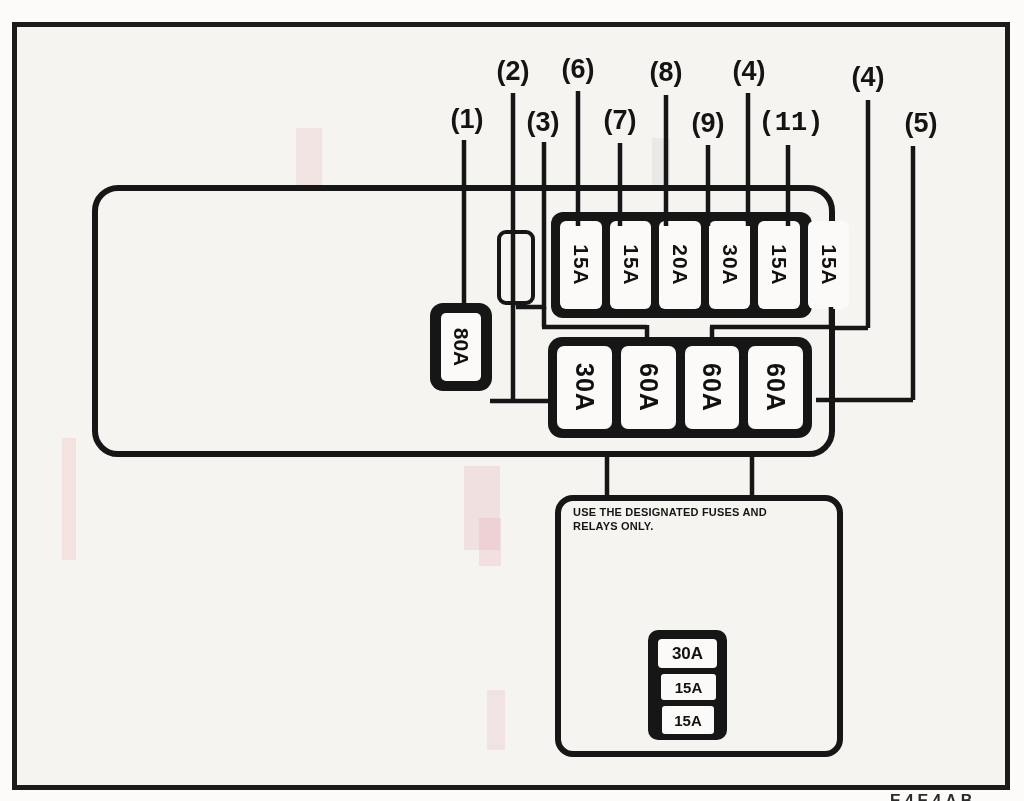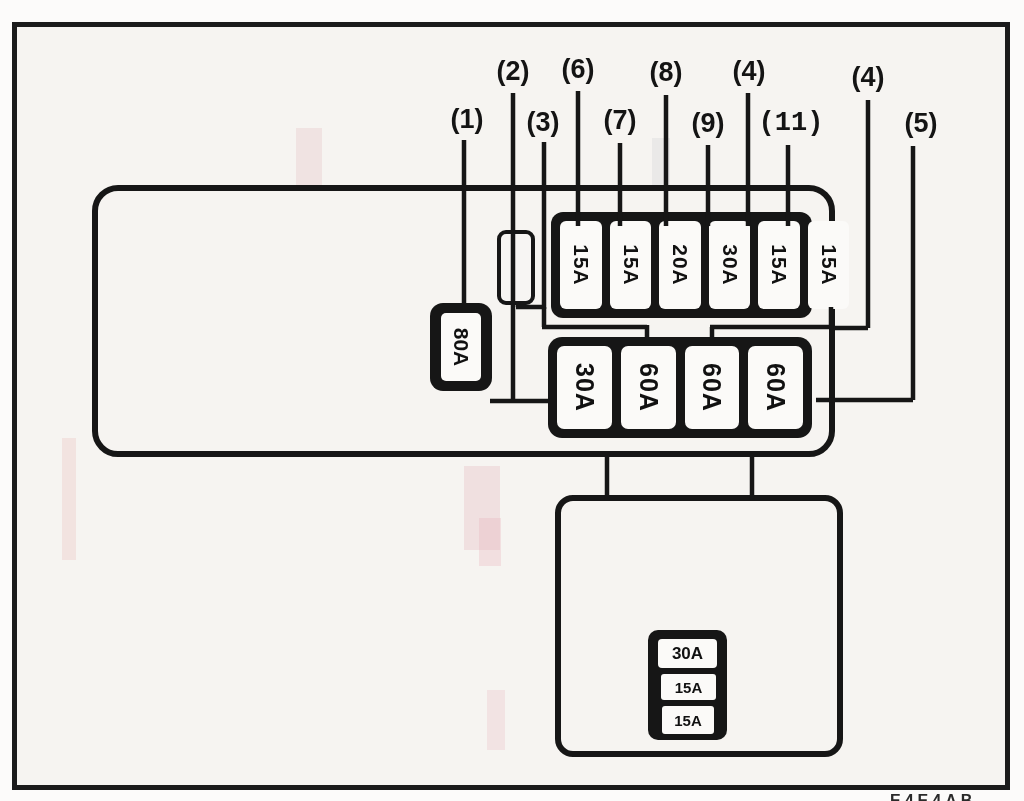--- a/index.html
+++ b/index.html
@@ -165,20 +165,24 @@
       </div>
     <div class="cell">
         <span class="vtext">60A</span>
       </div>
     <div class="cell">
         <span class="vtext">60A</span>
       </div>
   </div>
 
   <div class="bottom-box"></div>
+  <div class="warning">
+    <div>USE THE DESIGNATED FUSES AND</div>
+    <div>RELAYS ONLY.</div>
+  </div>
   <div class="slot b-s1"></div>
   <div class="slot b-s2"></div>
   <div class="slot b-s3"></div>
   <div class="slot b-s4"></div>
   <div class="slot b-s5"></div>
 
   <div class="stack">
     <div class="f f30">30A</div>
     <div class="f f15a">15A</div>
     <div class="f f15b">15A</div>

